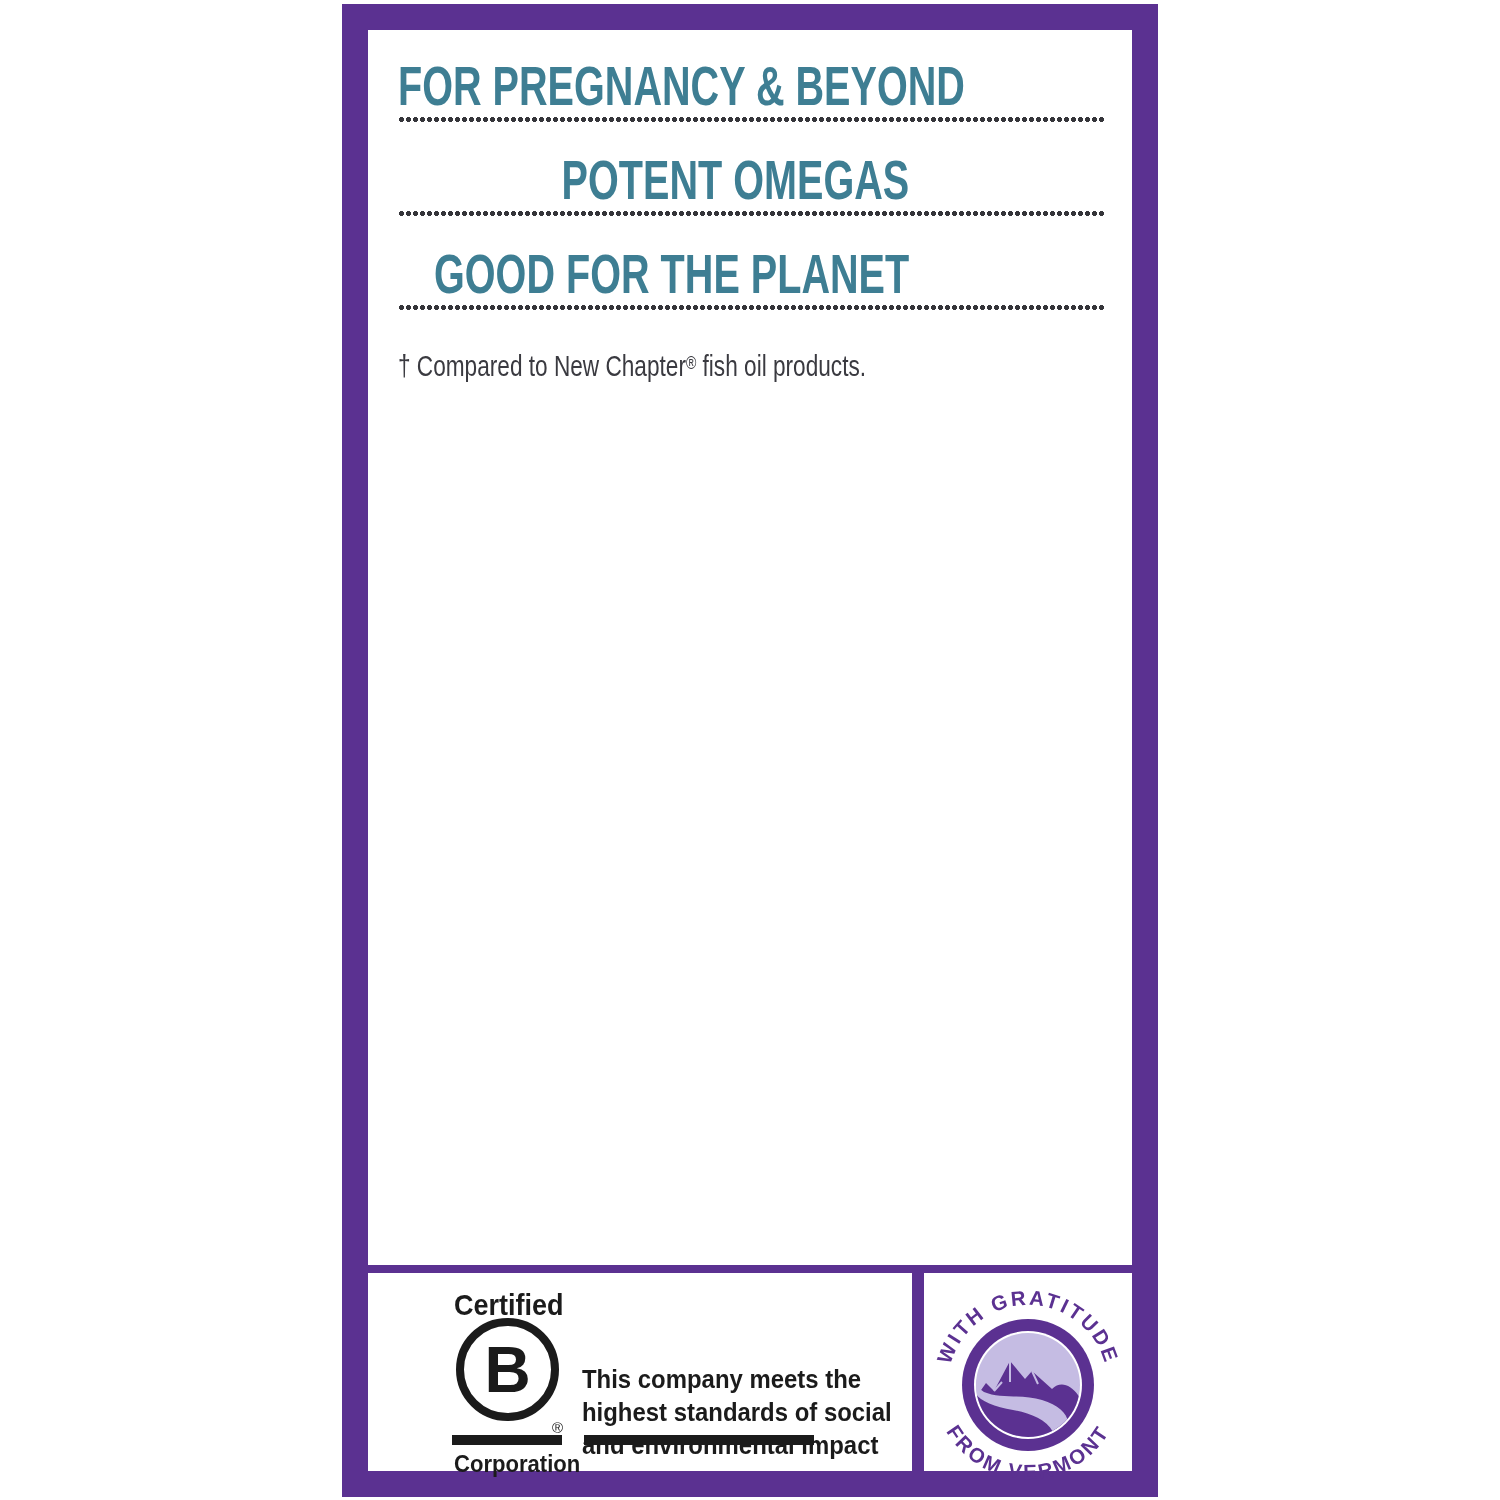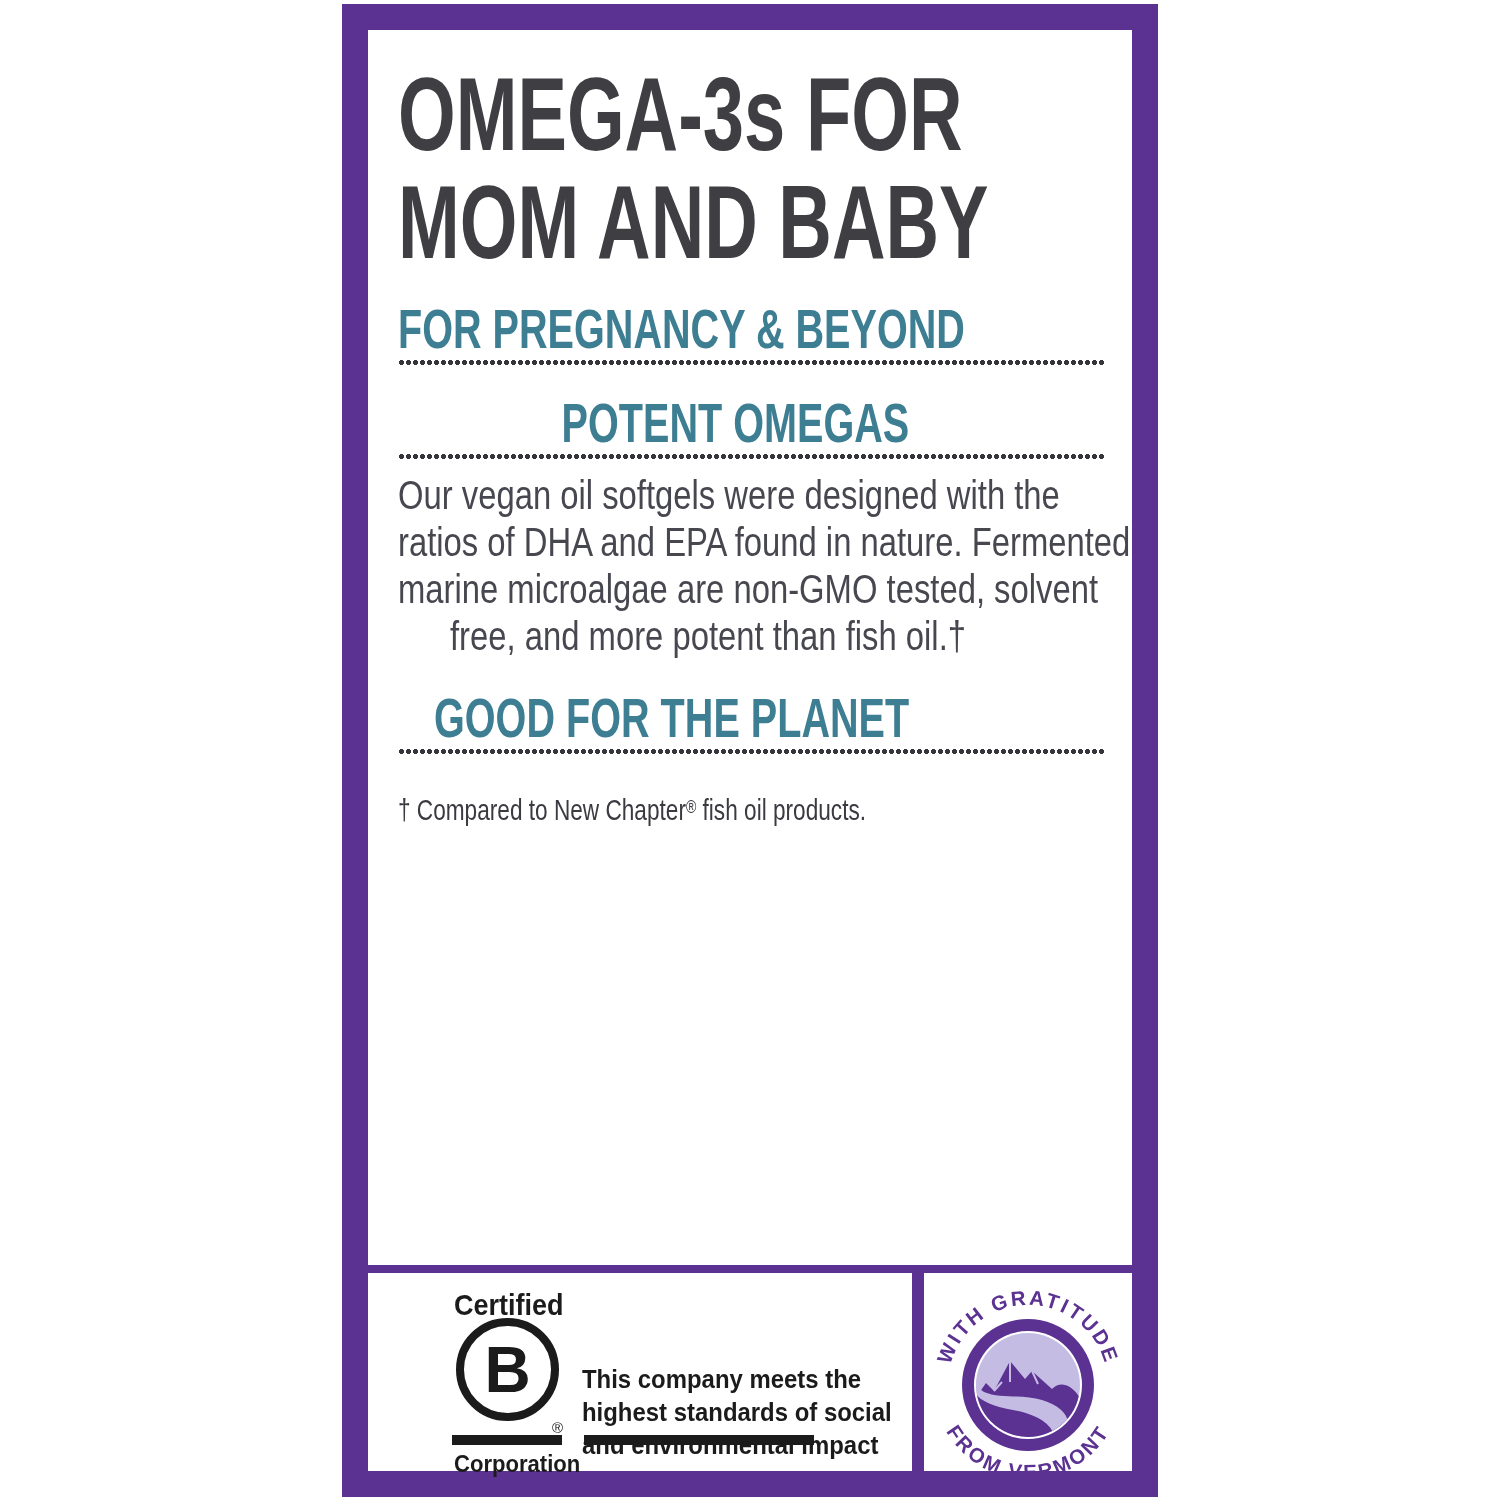--- a/index.html
+++ b/index.html
@@ -46,41 +46,29 @@
 
   .vt-svg{position:absolute;left:4px;top:12px;}
 </style>
 </head>
 <body>
 
 <div class="label">
 
   <div class="content">
 
-    <div class="title-wrap">
-      <h1 class="title">
-        <span class="title-line">OMEGA-3s FOR</span>
-        <span class="title-line">MOM AND BABY</span>
-      </h1>
-    </div>
 
     <div class="section">
       <h2 class="sec-heading">FOR PREGNANCY &amp; BEYOND</h2>
       <div class="dotted"></div>
     </div>
 
     <div class="section">
       <h2 class="sec-heading">POTENT OMEGAS</h2>
       <div class="dotted"></div>
-      <div>
-        <div class="body-line">Our vegan oil softgels were designed with the</div>
-        <div class="body-line">ratios of DHA and EPA found in nature. Fermented</div>
-        <div class="body-line">marine microalgae are non-GMO tested, solvent</div>
-        <div class="body-line">free, and more potent than fish oil.†</div>
-      </div>
     </div>
 
     <div class="section">
       <h2 class="sec-heading">GOOD FOR THE PLANET</h2>
       <div class="dotted"></div>
     </div>
 
     <div class="footnote">
       <span>† Compared to New Chapter</span><span class="fn-sup">®</span><span> fish oil products.</span>
     </div>

